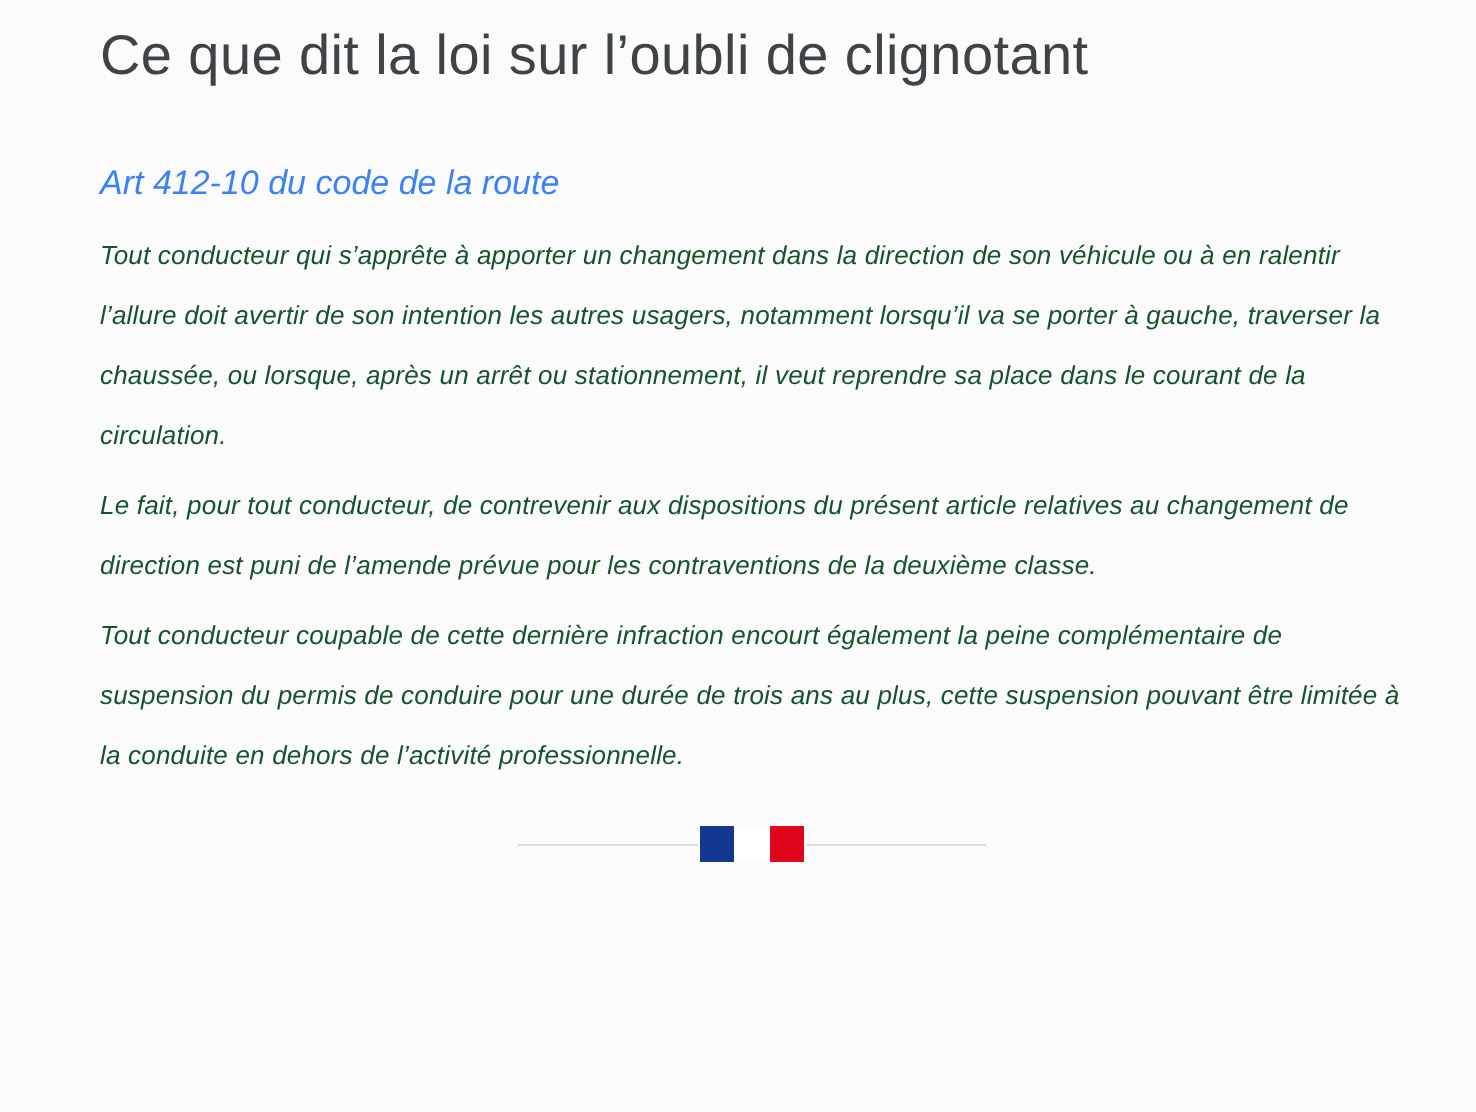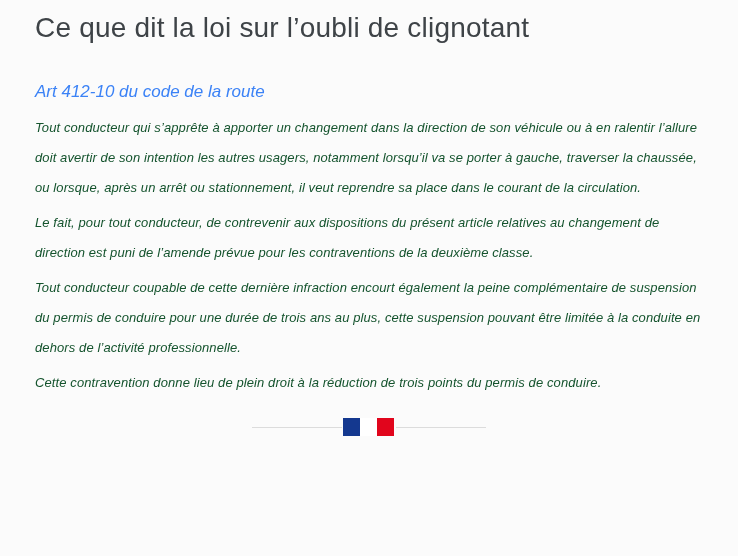--- a/index.html
+++ b/index.html
@@ -10,21 +10,21 @@
     width: 738px;
     height: 556px;
     overflow: hidden;
     background: #fbfbfb;
     font-family: "Liberation Sans", sans-serif;
   }
   .page {
     box-sizing: border-box;
     width: 738px;
     height: 556px;
-    padding: 8px 36px 0 35px;
+    padding: 8px 36px 0 50px;
   }
   .page-title {
     margin: 0;
     padding-top: 2px;
     font-size: 28px;
     line-height: 36px;
     font-weight: 500;
     letter-spacing: 0.2px;
     color: #3e4347;
   }
@@ -78,21 +78,20 @@
   <h1 class="page-title">Ce que dit la loi sur l’oubli de clignotant</h1>
 
   <p class="article-ref">Art 412-10 du code de la route</p>
 
   <p class="law-paragraph first">Tout conducteur qui s’apprête à apporter un changement dans la direction de son véhicule ou à en ralentir l’allure doit avertir de son intention les autres usagers, notamment lorsqu’il va se porter à gauche, traverser la chaussée, ou lorsque, après un arrêt ou stationnement, il veut reprendre sa place dans le courant de la circulation.</p>
 
   <p class="law-paragraph">Le fait, pour tout conducteur, de contrevenir aux dispositions du présent article relatives au changement de direction est puni de l’amende prévue pour les contraventions de la deuxième classe.</p>
 
   <p class="law-paragraph">Tout conducteur coupable de cette dernière infraction encourt également la peine complémentaire de suspension du permis de conduire pour une durée de trois ans au plus, cette suspension pouvant être limitée à la conduite en dehors de l’activité professionnelle.</p>
 
-  <p class="law-paragraph">Cette contravention donne lieu de plein droit à la réduction de trois points du permis de conduire.</p>
 
   <div class="footer">
     <div class="divider-row">
       <span class="divider-line"></span>
       <span class="flag-icon">
         <span class="flag-stripe" style="background: rgb(20, 56, 143);"></span>
         <span class="flag-stripe" style="background: rgb(255, 255, 255);"></span>
         <span class="flag-stripe" style="background: rgb(225, 5, 28);"></span>
       </span>
       <span class="divider-line"></span>

